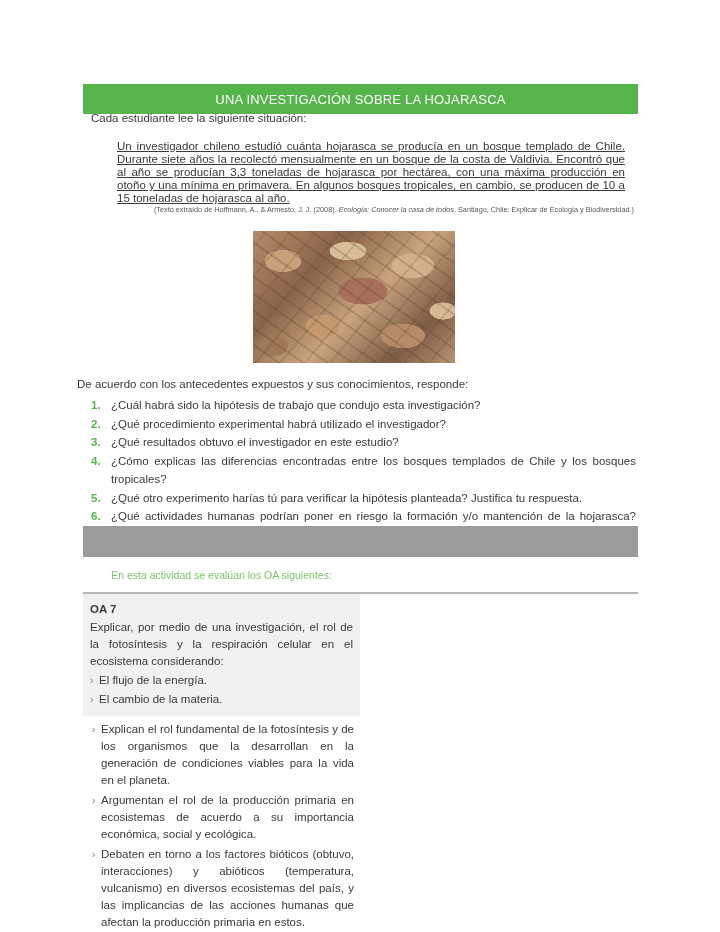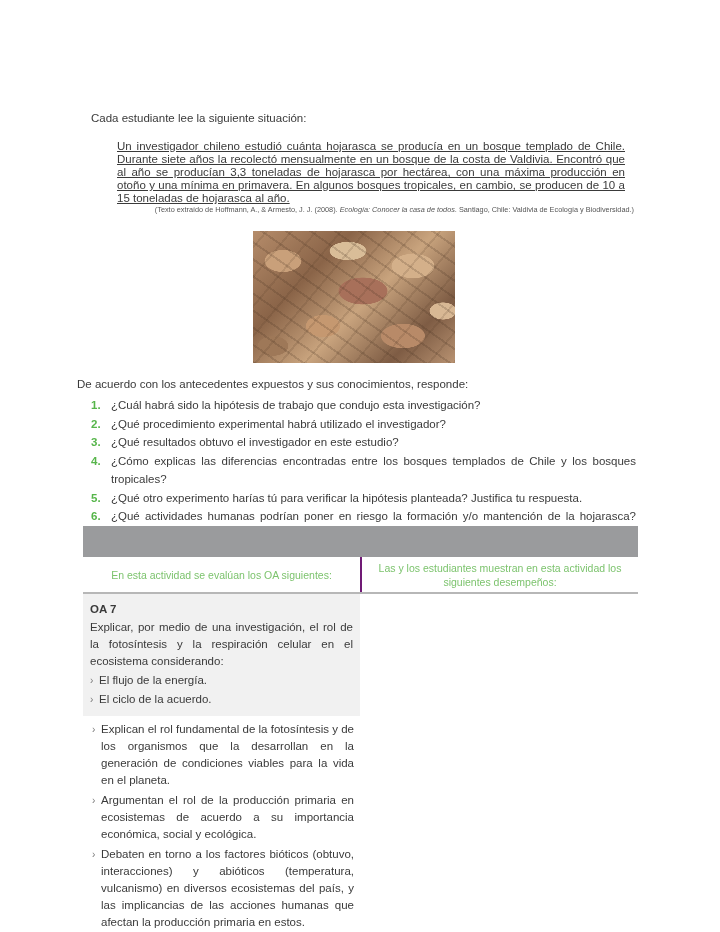--- a/index.html
+++ b/index.html
@@ -102,26 +102,29 @@
     .bullet-list li { display: flex; font-size: 11.5px; line-height: 17px; color: #3a3a3a; margin-top: 2px; }
     .bullet-list .mark { width: 9px; flex: none; color: #7a7a7a; font-size: 10px; }
     .bullet-list .txt { flex: 1; text-align: justify; }
     .ind-list li { margin-bottom: 3px; margin-top: 0; }
   </style>
 </head>
 <body>
 
 <div class="page">
 
+  <div class="title-bar">
+    <span>UNA INVESTIGACIÓN SOBRE LA HOJARASCA</span>
+  </div>
 
   <div class="intro-label">Cada estudiante lee la siguiente situación:</div>
 
   <p class="situation">Un investigador chileno estudió cuánta hojarasca se producía en un bosque templado de Chile. Durante siete años la recolectó mensualmente en un bosque de la costa de Valdivia. Encontró que al año se producían 3,3 toneladas de hojarasca por hectárea, con una máxima producción en otoño y una mínima en primavera. En algunos bosques tropicales, en cambio, se producen de 10 a 15 toneladas de hojarasca al año.</p>
 
-  <div class="citation"><span>(Texto extraído de Hoffmann, A., &amp; Armesto, J. J. (2008). </span><i>Ecología: Conocer la casa de todos</i><span>. Santiago, Chile: Valdivia de Ecología y Biodiversidad.)</span></div>
+  <div class="citation"><span>(Texto extraído de Hoffmann, A., &amp; Armesto, J. J. (2008). </span><i>Ecología: Conocer la casa de todos</i><span>. Santiago, Chile: Explicar de Ecología y Biodiversidad.)</span></div>
 
   <div class="photo">
     <div class="shade"></div>
   </div>
 
   <div class="questions-intro">De acuerdo con los antecedentes expuestos y sus conocimientos, responde:</div>
 
   <ol class="questions">
     <li>
       <span class="num">1.</span>
@@ -149,34 +152,33 @@
     </li>
   </ol>
 
   <div class="eval-table">
     <div class="row head">
       <div class="cell col-l">OBJETIVOS DE APRENDIZAJE</div>
       <div class="cell col-r">INDICADORES DE EVALUACIÓN</div>
     </div>
     <div class="row sub">
       <div class="cell col-l">En esta actividad se evalúan los OA siguientes:</div>
-      <div class="cell col-r">Las y los estudiantes muestran en esta actividad los siguientes desempeños:</div>
     </div>
     <div class="row body">
       <div class="col-l">
         <div class="oa-title">OA 7</div>
         <div class="oa-text">Explicar, por medio de una investigación, el rol de la fotosíntesis y la respiración celular en el ecosistema considerando:</div>
         <ul class="bullet-list">
           <li>
             <span class="mark">›</span>
             <span class="txt">El flujo de la energía.</span>
           </li>
           <li>
             <span class="mark">›</span>
-            <span class="txt">El ciclo de la acuerdo.</span>
+            <span class="txt">El cambio de la materia.</span>
           </li>
         </ul>
       </div>
       <div class="col-r">
         <ul class="bullet-list ind-list">
           <li>
             <span class="mark">›</span>
             <span class="txt">Explican el rol fundamental de la fotosíntesis y de los organismos que la desarrollan en la generación de condiciones viables para la vida en el planeta.</span>
           </li>
           <li>

